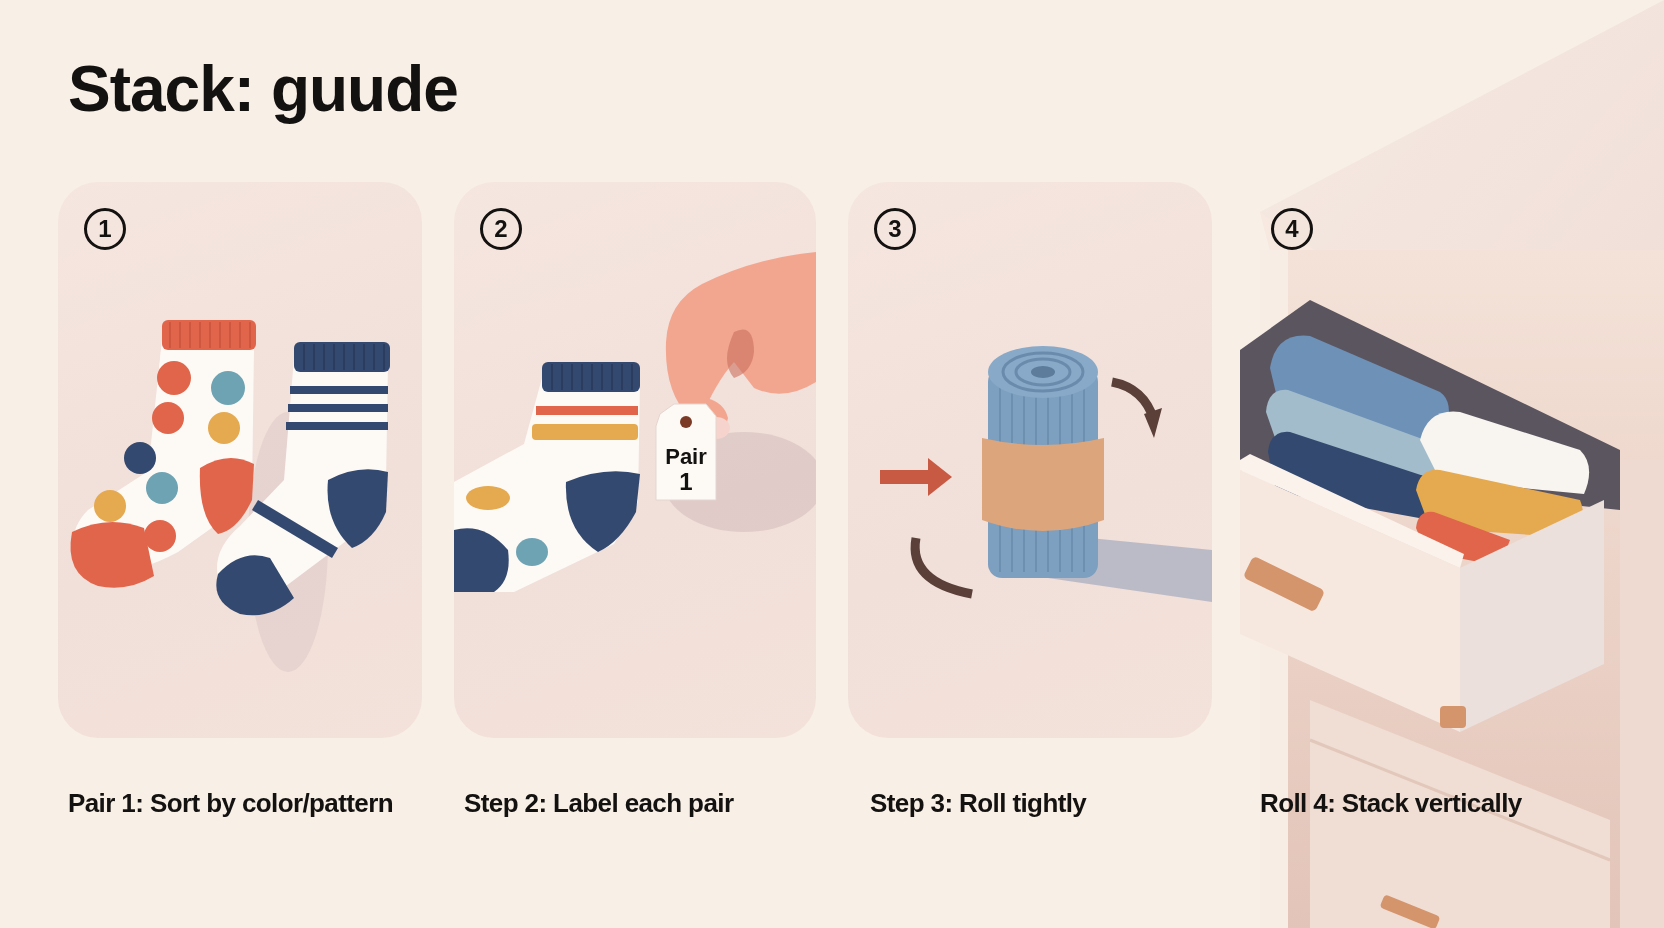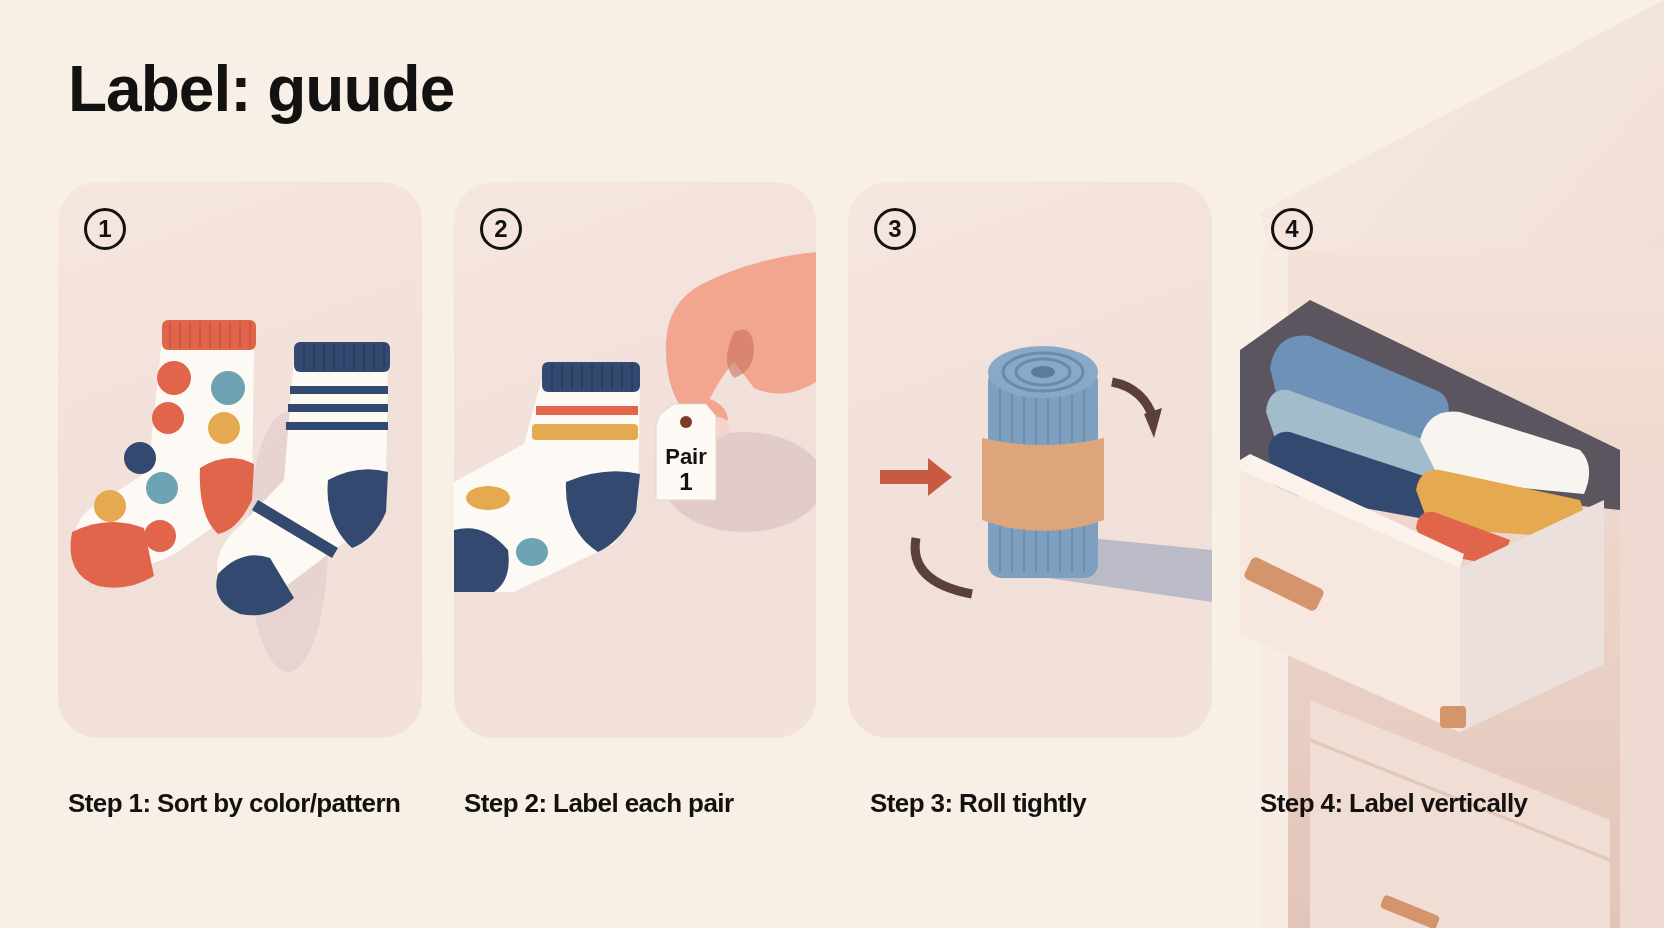--- a/index.html
+++ b/index.html
@@ -35,21 +35,21 @@
   .illus { position: absolute; left: 0; top: 0; }
   
   .dresser {
     position: absolute; left: 1240px; top: 0; width: 424px; height: 928px;
   }
   .num4 { position: absolute; left: 1271px; top: 208px; background: #f3e4dc; }
 </style>
 </head>
 <body>
 
-<h1 class="title">Label: guude</h1>
+<h1 class="title">Stack: guude</h1>
 
 <div class="panel" style="left:58px;width:364px;">
   <div class="num">1</div>
   <svg class="illus" width="364" height="556" viewBox="0 0 364 556">
 
     <ellipse cx="230" cy="360" rx="40" ry="130" fill="#d9c3c4" opacity="0.45"></ellipse>
     <path d="M104 158 L196 162 L190 280 L178 320 L88 378 Q40 400 50 360 L60 330 Q70 300 90 290 Z" fill="#fdfaf6"></path>
     <path d="M104 158 L196 162 L194 312 L176 330 L120 370 Q60 402 20 386 Q6 352 30 328 L92 288 Z" fill="#fdfaf6"></path>
     <rect x="104" y="138" width="94" height="30" rx="6" fill="#e0654b"></rect>
     <g stroke="#c8533c" stroke-width="1.5">
@@ -88,21 +88,21 @@
         <line x1="326" y1="162" x2="326" y2="188"></line>
     </g>
     <rect x="232" y="204" width="98" height="8" fill="#34496f"></rect>
     <rect x="230" y="222" width="100" height="8" fill="#34496f"></rect>
     <rect x="228" y="240" width="102" height="8" fill="#34496f"></rect>
     <path d="M270 298 Q300 282 330 290 L328 330 Q316 358 294 366 Q266 340 270 298 Z" fill="#34496f"></path>
     <path d="M200 318 L280 366 L274 376 L194 328 Z" fill="#34496f"></path>
     <path d="M160 392 Q152 420 182 432 Q212 438 236 416 L212 376 Q184 366 160 392 Z" fill="#34496f"></path>
   </svg>
 </div>
-<div class="caption" style="left:68px;">Step 1: Sort by color/pattern</div>
+<div class="caption" style="left:68px;">Pair 1: Sort by color/pattern</div>
 
 <div class="panel" style="left:454px;width:362px;">
   <div class="num">2</div>
   <svg class="illus" width="362" height="556" viewBox="0 0 362 556">
     <ellipse cx="290" cy="300" rx="80" ry="50" fill="#cbb3b4" opacity="0.45"></ellipse>
 
     <path d="M88 196 L186 198 L184 320 L160 362 L60 410 L0 410 L0 300 L70 262 Z" fill="#fdfaf6"></path>
     <rect x="88" y="180" width="98" height="30" rx="6" fill="#34496f"></rect>
     <g stroke="#28395a" stroke-width="1.5">
       <line x1="98" y1="182" x2="98" y2="208"></line>
@@ -201,13 +201,13 @@
   <path d="M176 528 Q178 510 194 512 L270 540 L260 566 L186 552 Z" fill="#e0654b"></path>
 
   <polygon points="0,470 220,568 220,732 0,634" fill="#f6e8df"></polygon>
   <polygon points="220,568 364,500 364,664 220,732" fill="#ece0dc"></polygon>
   <polygon points="0,460 10,454 224,554 220,568 0,470" fill="#fbf2ec"></polygon>
 
   <rect x="4" y="572" width="80" height="24" rx="5" fill="#d4946c" transform="rotate(26 44 584)"></rect>
   <rect x="200" y="706" width="26" height="22" rx="4" fill="#d4946c"></rect>
 </svg>
 <div class="num num4">4</div>
-<div class="caption" style="left:1260px;">Step 4: Label vertically</div>
+<div class="caption" style="left:1260px;">Roll 4: Stack vertically</div>
 
 </body></html>

